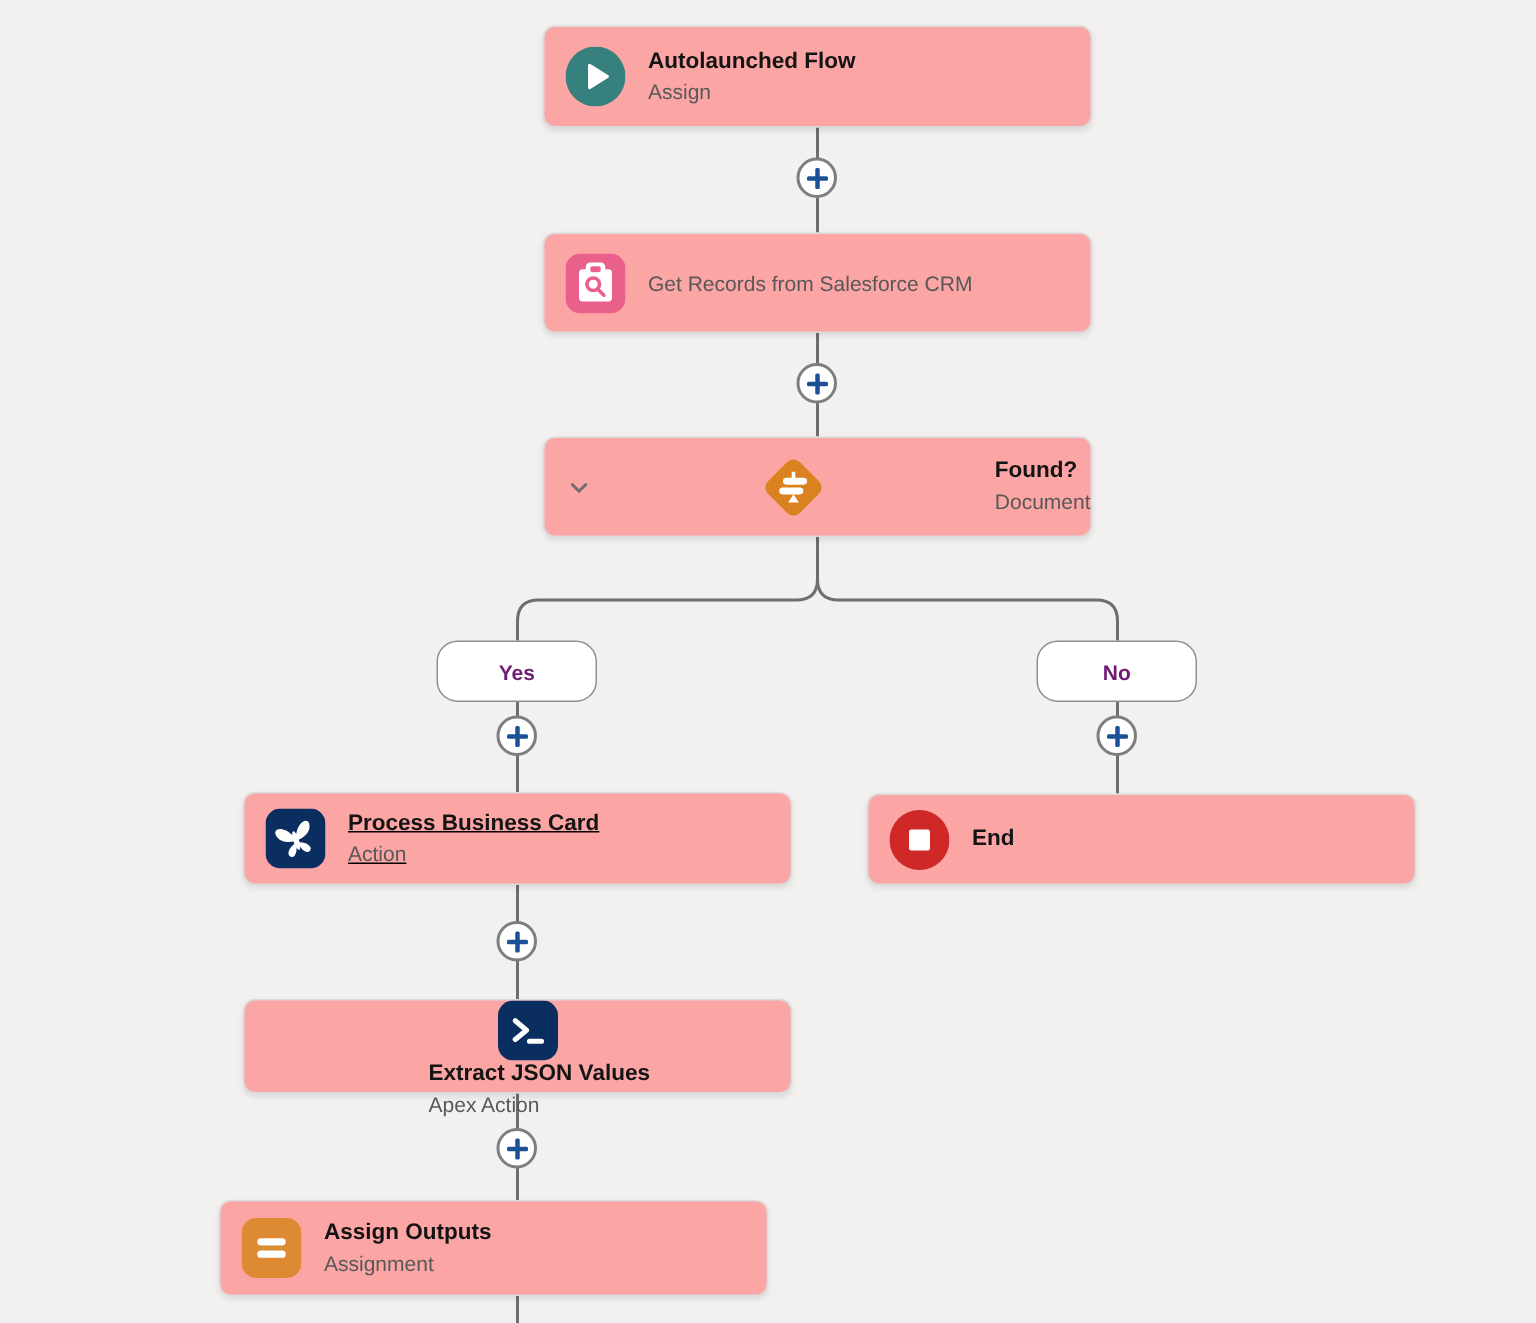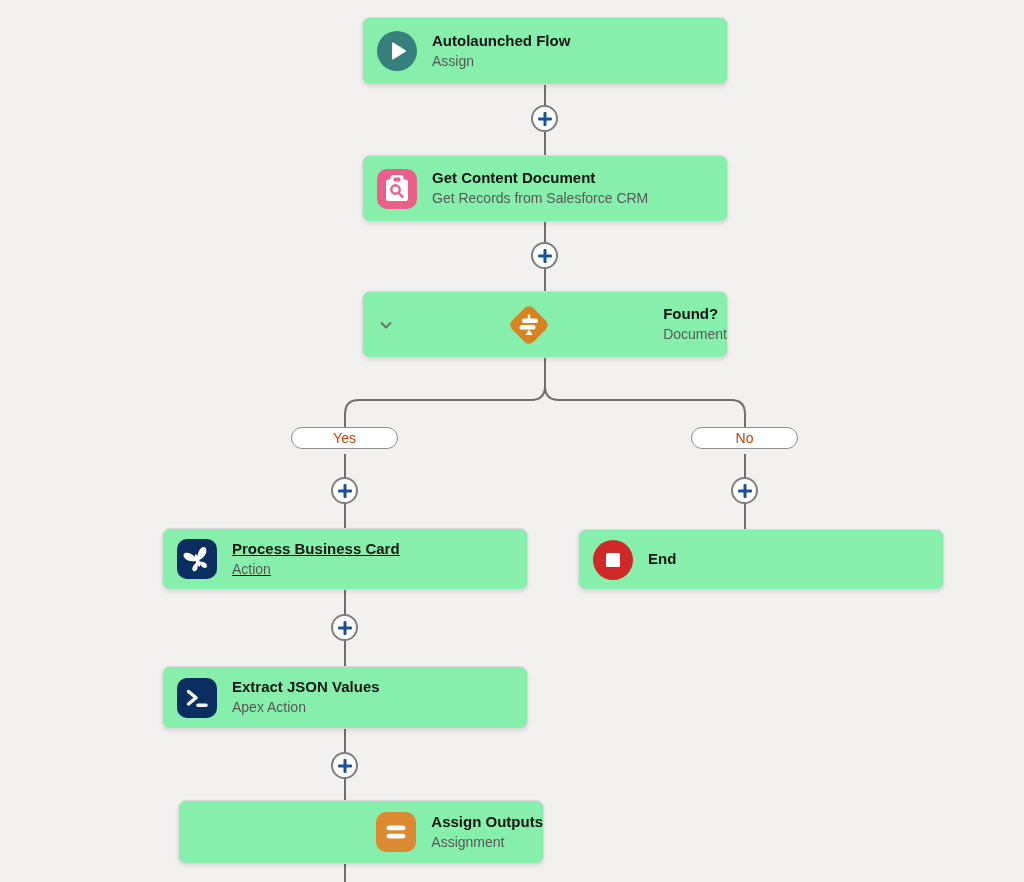--- a/index.html
+++ b/index.html
@@ -13,21 +13,21 @@
     background:#f2f1f0;
     overflow:hidden;
   }
   .lines{
     position:absolute;left:0;top:0;z-index:0;
   }
   
   .node{
     position:absolute;
     width:366px;
-    background:#86efac;
+    background:#fca5a5;
     border:1px solid #dadada;
     border-radius:8px;
     box-shadow:0 2px 4px rgba(0,0,0,0.10);
     display:flex;
     align-items:center;
     box-sizing:border-box;
     padding-left:14px;
     z-index:2;
     cursor:pointer;
   }
@@ -35,26 +35,26 @@
   .node-title{
     font-size:15px;font-weight:700;color:#141414;
   }
   .node-subtitle{
     font-size:14px;color:#585858;margin-top:2px;
   }
   .icon-badge{flex:0 0 auto;display:flex;align-items:center;justify-content:center;}
   
   .pill{
     position:absolute;
-    width:107px;height:22px;
+    width:107px;height:41px;
     background:#ffffff;
     border:1.5px solid #8f8f8f;
     border-radius:14px;
     display:flex;align-items:center;justify-content:center;
-    font-size:14px;font-weight:400;color:#c2410c;
+    font-size:14px;font-weight:700;color:#701a75;
     box-sizing:border-box;
     z-index:2;
   }
   
   .plus{
     position:absolute;
     width:27px;height:27px;
     background:#ffffff;
     border:2.5px solid #7e7e7e;
     border-radius:50%;
@@ -109,21 +109,20 @@
       <svg width="40" height="40" viewBox="0 0 40 40">
         <rect x="0" y="0" width="40" height="40" rx="10" fill="#e9608a"></rect>
         <rect x="9" y="10.5" width="22" height="21.5" rx="2.5" fill="#ffffff"></rect>
         <rect x="13.5" y="6" width="13" height="9" rx="3" fill="#ffffff"></rect>
         <rect x="16.5" y="8.5" width="7" height="4" rx="1.5" fill="#e9608a"></rect>
         <circle cx="18.5" cy="20.5" r="4.2" fill="none" stroke="#e9608a" stroke-width="2.4"></circle>
         <line x1="21.6" y1="23.8" x2="25.6" y2="27.8" stroke="#e9608a" stroke-width="2.4" stroke-linecap="round"></line>
       </svg>
     </span>
     <div class="node-text">
-      <div class="node-title">Get Content Document</div>
       <div class="node-subtitle">Get Records from Salesforce CRM</div>
     </div>
   </div>
 
   <div class="plus" style="left:531px;top:242px;"></div>
 
   <div class="node" style="left:362px;top:291px;height:67px;justify-content:space-between;">
     <span class="chev">
       <svg width="18" height="18" viewBox="0 0 18 18">
         <path d="M4.5 7 L9 11.5 L13.5 7" fill="none" stroke="#6e6e6e" stroke-width="2" stroke-linecap="round" stroke-linejoin="round"></path>
@@ -176,37 +175,37 @@
         <rect x="13" y="13" width="14" height="14" rx="1.5" fill="#ffffff"></rect>
       </svg>
     </span>
     <div class="node-text">
       <div class="node-title">End</div>
     </div>
   </div>
 
   <div class="plus" style="left:331px;top:614px;"></div>
 
-  <div class="node" style="left:162px;top:666px;height:63px;">
+  <div class="node" style="left:162px;top:666px;height:63px;flex-direction:column;">
     <span class="icon-badge">
       <svg width="40" height="40" viewBox="0 0 40 40">
         <rect x="0" y="0" width="40" height="40" rx="10" fill="#0b2e61"></rect>
         <path d="M11.5 13.5 L19 19.8 L11.5 26" fill="none" stroke="#ffffff" stroke-width="3.4" stroke-linecap="round" stroke-linejoin="round"></path>
         <line x1="21" y1="27.2" x2="29" y2="27.2" stroke="#ffffff" stroke-width="3.4" stroke-linecap="round"></line>
       </svg>
     </span>
     <div class="node-text">
       <div class="node-title">Extract JSON Values</div>
       <div class="node-subtitle">Apex Action</div>
     </div>
   </div>
 
   <div class="plus" style="left:331px;top:752px;"></div>
 
-  <div class="node" style="left:178px;top:800px;height:64px;justify-content:flex-end;">
+  <div class="node" style="left:146px;top:800px;height:64px;">
     <span class="icon-badge">
       <svg width="40" height="40" viewBox="0 0 40 40">
         <rect x="0" y="0" width="40" height="40" rx="10" fill="#dd8b33"></rect>
         <rect x="10.5" y="13.5" width="19" height="4.8" rx="2.4" fill="#ffffff"></rect>
         <rect x="10.5" y="21.7" width="19" height="4.8" rx="2.4" fill="#ffffff"></rect>
       </svg>
     </span>
     <div class="node-text">
       <div class="node-title">Assign Outputs</div>
       <div class="node-subtitle">Assignment</div>

